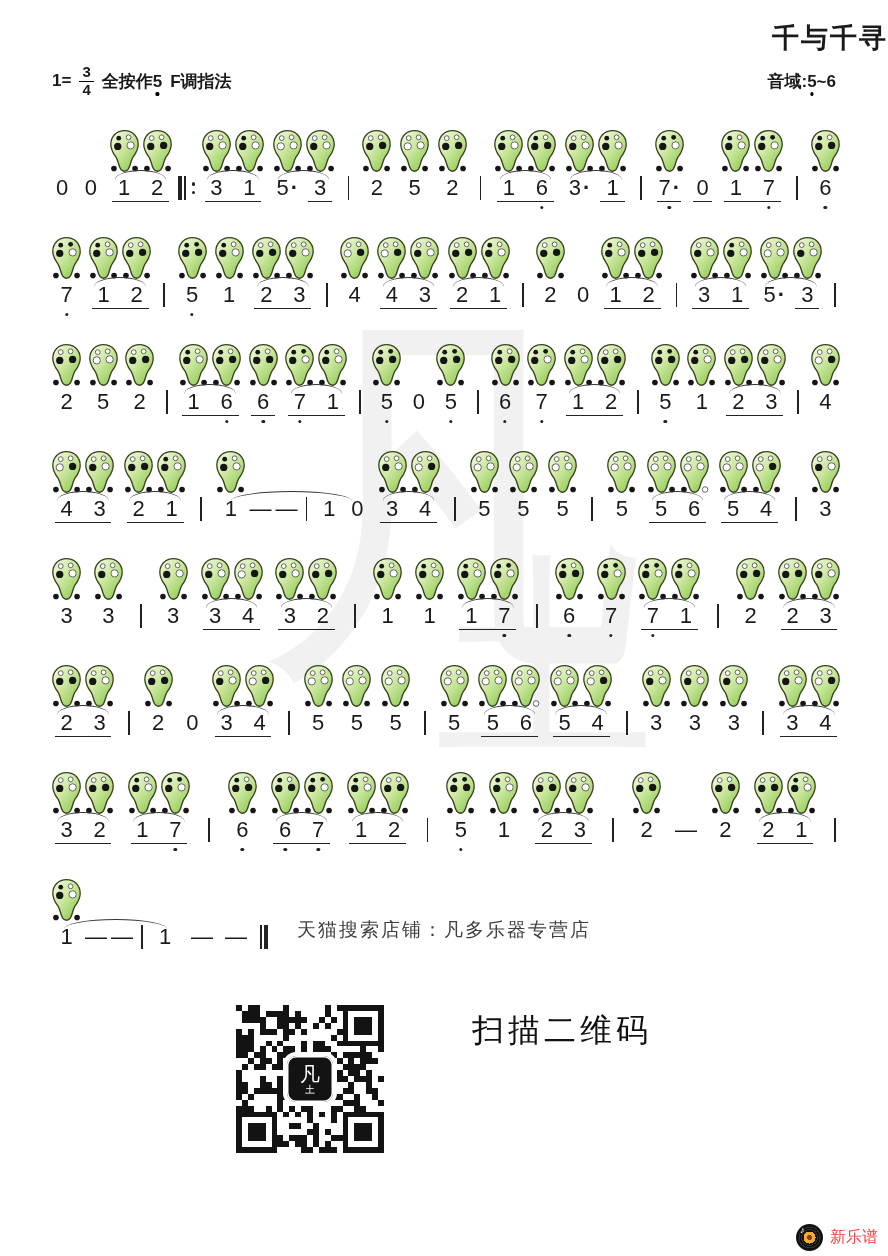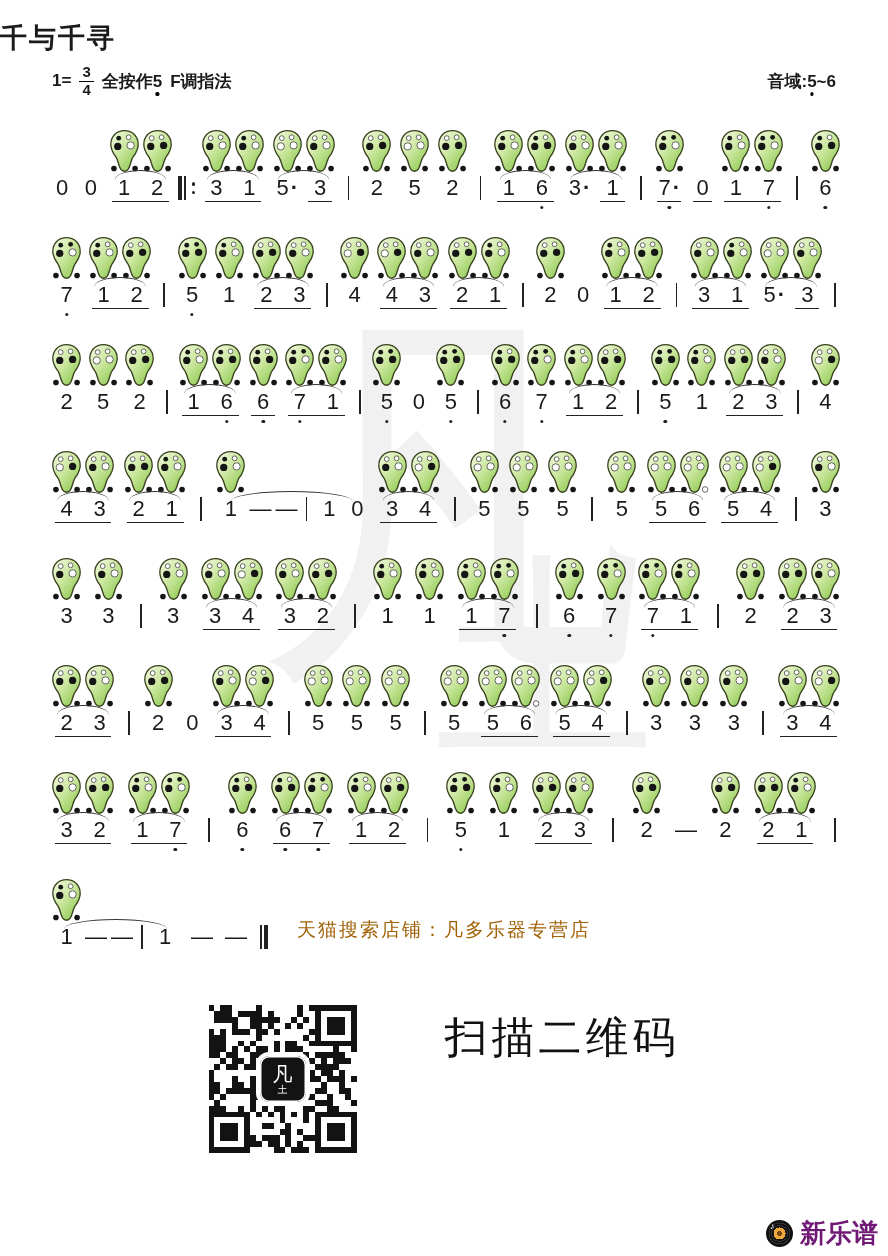--- a/index.html
+++ b/index.html
@@ -1,18 +1,18 @@
 <!DOCTYPE html>
 <html><head>
 <meta charset="utf-8">
 <style>
   html,body{margin:0;padding:0}
   body{width:888px;height:1256px;background:#fff;position:relative;overflow:hidden;
        font-family:"Liberation Sans",sans-serif;color:#1a1a1a}
-  .title{text-align:left;font-size:27px;font-weight:bold;margin:20px 0 8px;letter-spacing:2px}
+  .title{text-align:right;font-size:27px;font-weight:bold;margin:20px 0 8px;letter-spacing:2px}
   .hrow{display:flex;justify-content:space-between;align-items:center;padding:0 52px;
         font-size:17px;font-weight:bold}
   .keyinfo{display:flex;align-items:center;gap:8px}
   .frac{display:inline-flex;flex-direction:column;align-items:center;line-height:1.1;font-size:15px}
   .frac .fn{border-bottom:1.6px solid #000;padding:0 3px}
   .udot{position:relative;display:inline-block}
   .udot::after{content:"";position:absolute;left:50%;transform:translateX(-50%);bottom:-4px;
                width:3.2px;height:3.2px;border-radius:50%;background:#000}
   
   .wm{position:absolute;left:255px;top:310px;opacity:.05;z-index:0;pointer-events:none;
@@ -41,42 +41,42 @@
          border-radius:50%;background:#222}
   .snul{position:absolute;left:12%;right:12%;bottom:0;border-bottom:1.7px solid #222}
   .adot{font-weight:bold;margin-left:2px}
   .grp{display:flex;position:relative;align-items:flex-end}
   .slur{position:absolute;left:11%;right:11%;top:46px;height:9px;border-top:1.6px solid #333;
         border-radius:50% 50% 0 0 / 100% 100% 0 0}
   .gul{position:absolute;left:7%;right:7%;bottom:0;border-bottom:1.7px solid #222}
   
   .lastline{padding:0 46px 0 50px;height:86px}
   .shop{position:absolute;left:50%;transform:translateX(-50%);bottom:16px;white-space:nowrap;
-        font-family:"Liberation Serif",serif;font-size:19px;letter-spacing:2px;color:#a16207}
+        font-family:"Liberation Serif",serif;font-size:19px;letter-spacing:2px;color:#404040}
   
   .qrsec{display:flex;justify-content:center;align-items:flex-start;gap:88px;margin-top:46px;
          position:relative;z-index:1}
   .qr{width:148px;height:148px;position:relative;display:grid;
       grid-template-columns:repeat(25,1fr);grid-template-rows:repeat(25,1fr);background:#fff}
   .qr .m{background:#131313}
   .qrlogo{position:absolute;left:50%;top:50%;width:46px;height:46px;transform:translate(-50%,-50%);
           background:#131313;border-radius:9px;box-shadow:0 0 0 4px #fff,inset 0 0 0 1.5px #fff;
           display:flex;flex-direction:column;align-items:center;justify-content:center;color:#fff;
           font-family:"Liberation Serif",serif}
   .qrlogo .c1{font-size:20px;line-height:1}
   .qrlogo .c2{font-size:10px;line-height:1;margin-top:1px}
   .qrtext{display:flex;flex-direction:column;gap:15px;text-align:center;
-          font-family:"Liberation Serif",serif;font-size:43px;letter-spacing:4px;color:#111;margin-top:4px}
+          font-family:"Liberation Serif",serif;font-size:32px;letter-spacing:4px;color:#111;margin-top:4px}
   
   .brand{position:absolute;right:10px;bottom:5px;display:flex;align-items:center;gap:7px;z-index:2}
   .vinyl{width:27px;height:27px;border-radius:50%;position:relative;
          background:radial-gradient(circle,#7a4a10 0 2.5px,#f2a93b 2.5px 6px,#111 6px 7.5px,
                     #333 7.5px 8.5px,#111 8.5px 10px,#303030 10px 11px,#111 11px)}
   .vnote{position:absolute;left:4px;top:1px;color:#fff;font-size:9px}
-  .brandname{font-size:26px;font-weight:bold;color:#701a75}
+  .brandname{font-size:16px;font-weight:normal;color:#ef4444}
 </style>
 </head>
 <body>
 
 <svg width="0" height="0" style="position:absolute" aria-hidden="true">
   <defs>
     <linearGradient id="ocg" x1="0" y1="0" x2="0.85" y2="1">
       <stop offset="0" stop-color="#f5fbe6"></stop>
       <stop offset="0.45" stop-color="#cfe9a4"></stop>
       <stop offset="1" stop-color="#8cc84e"></stop>

